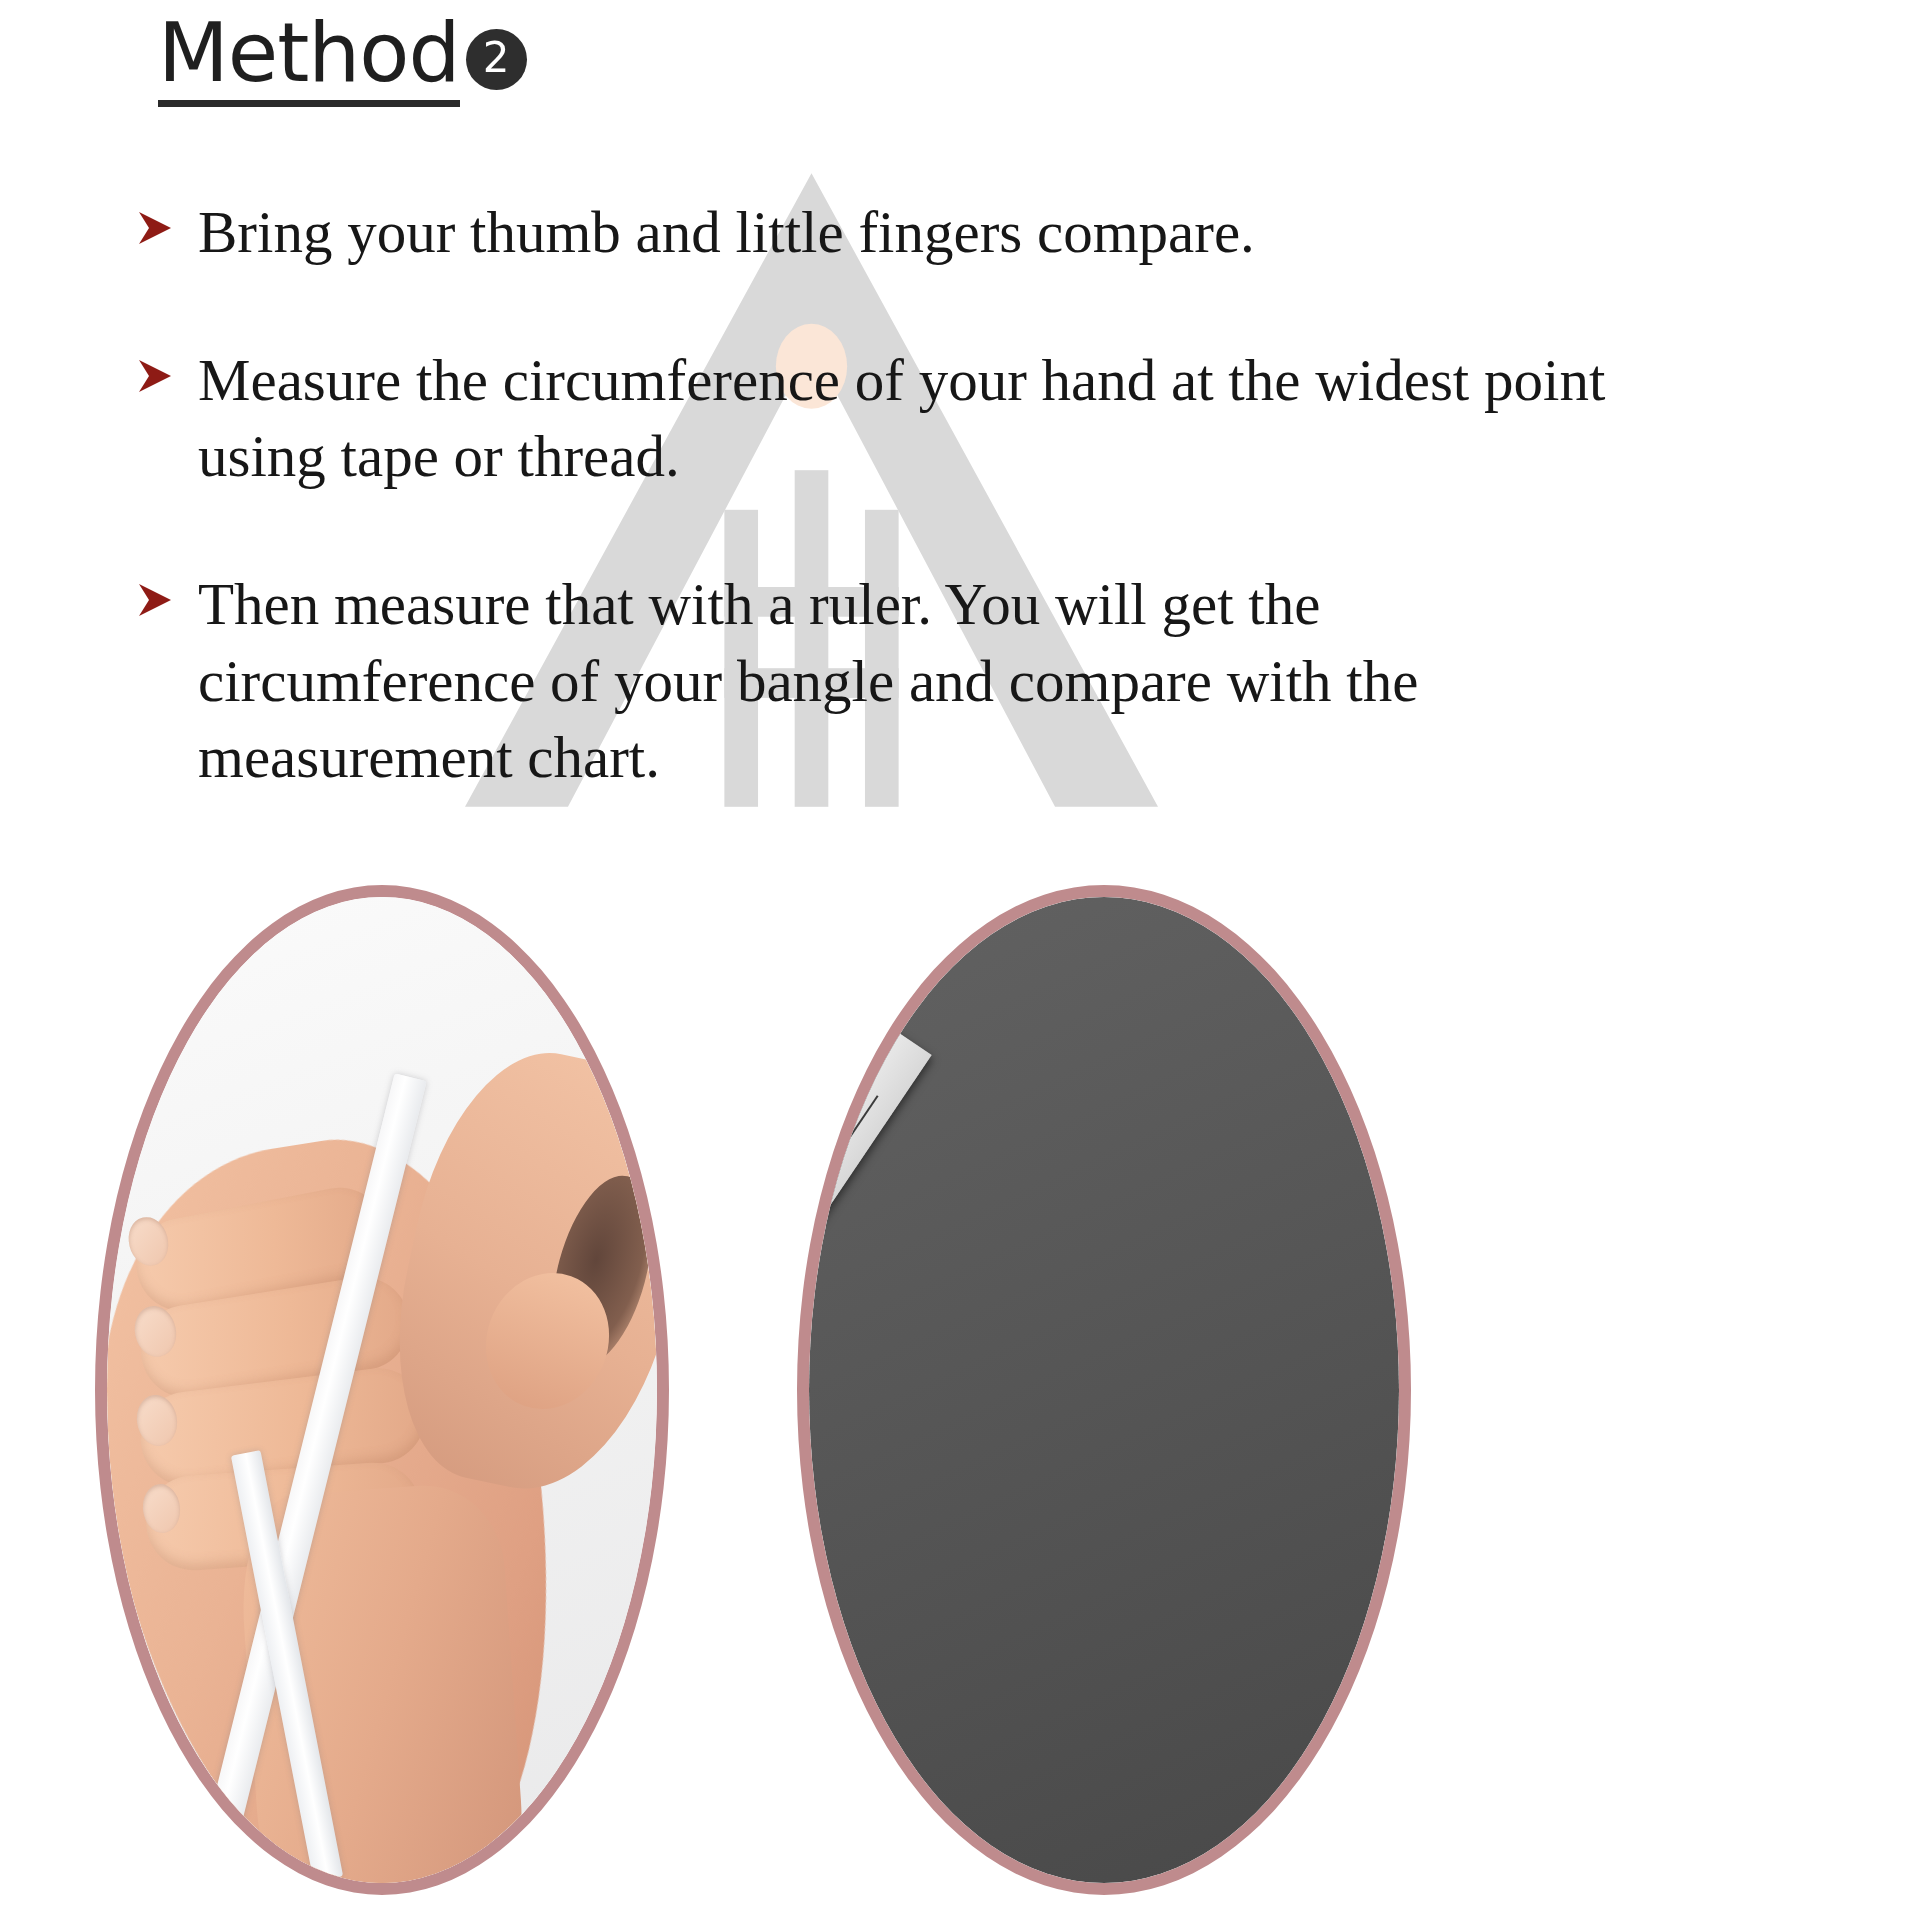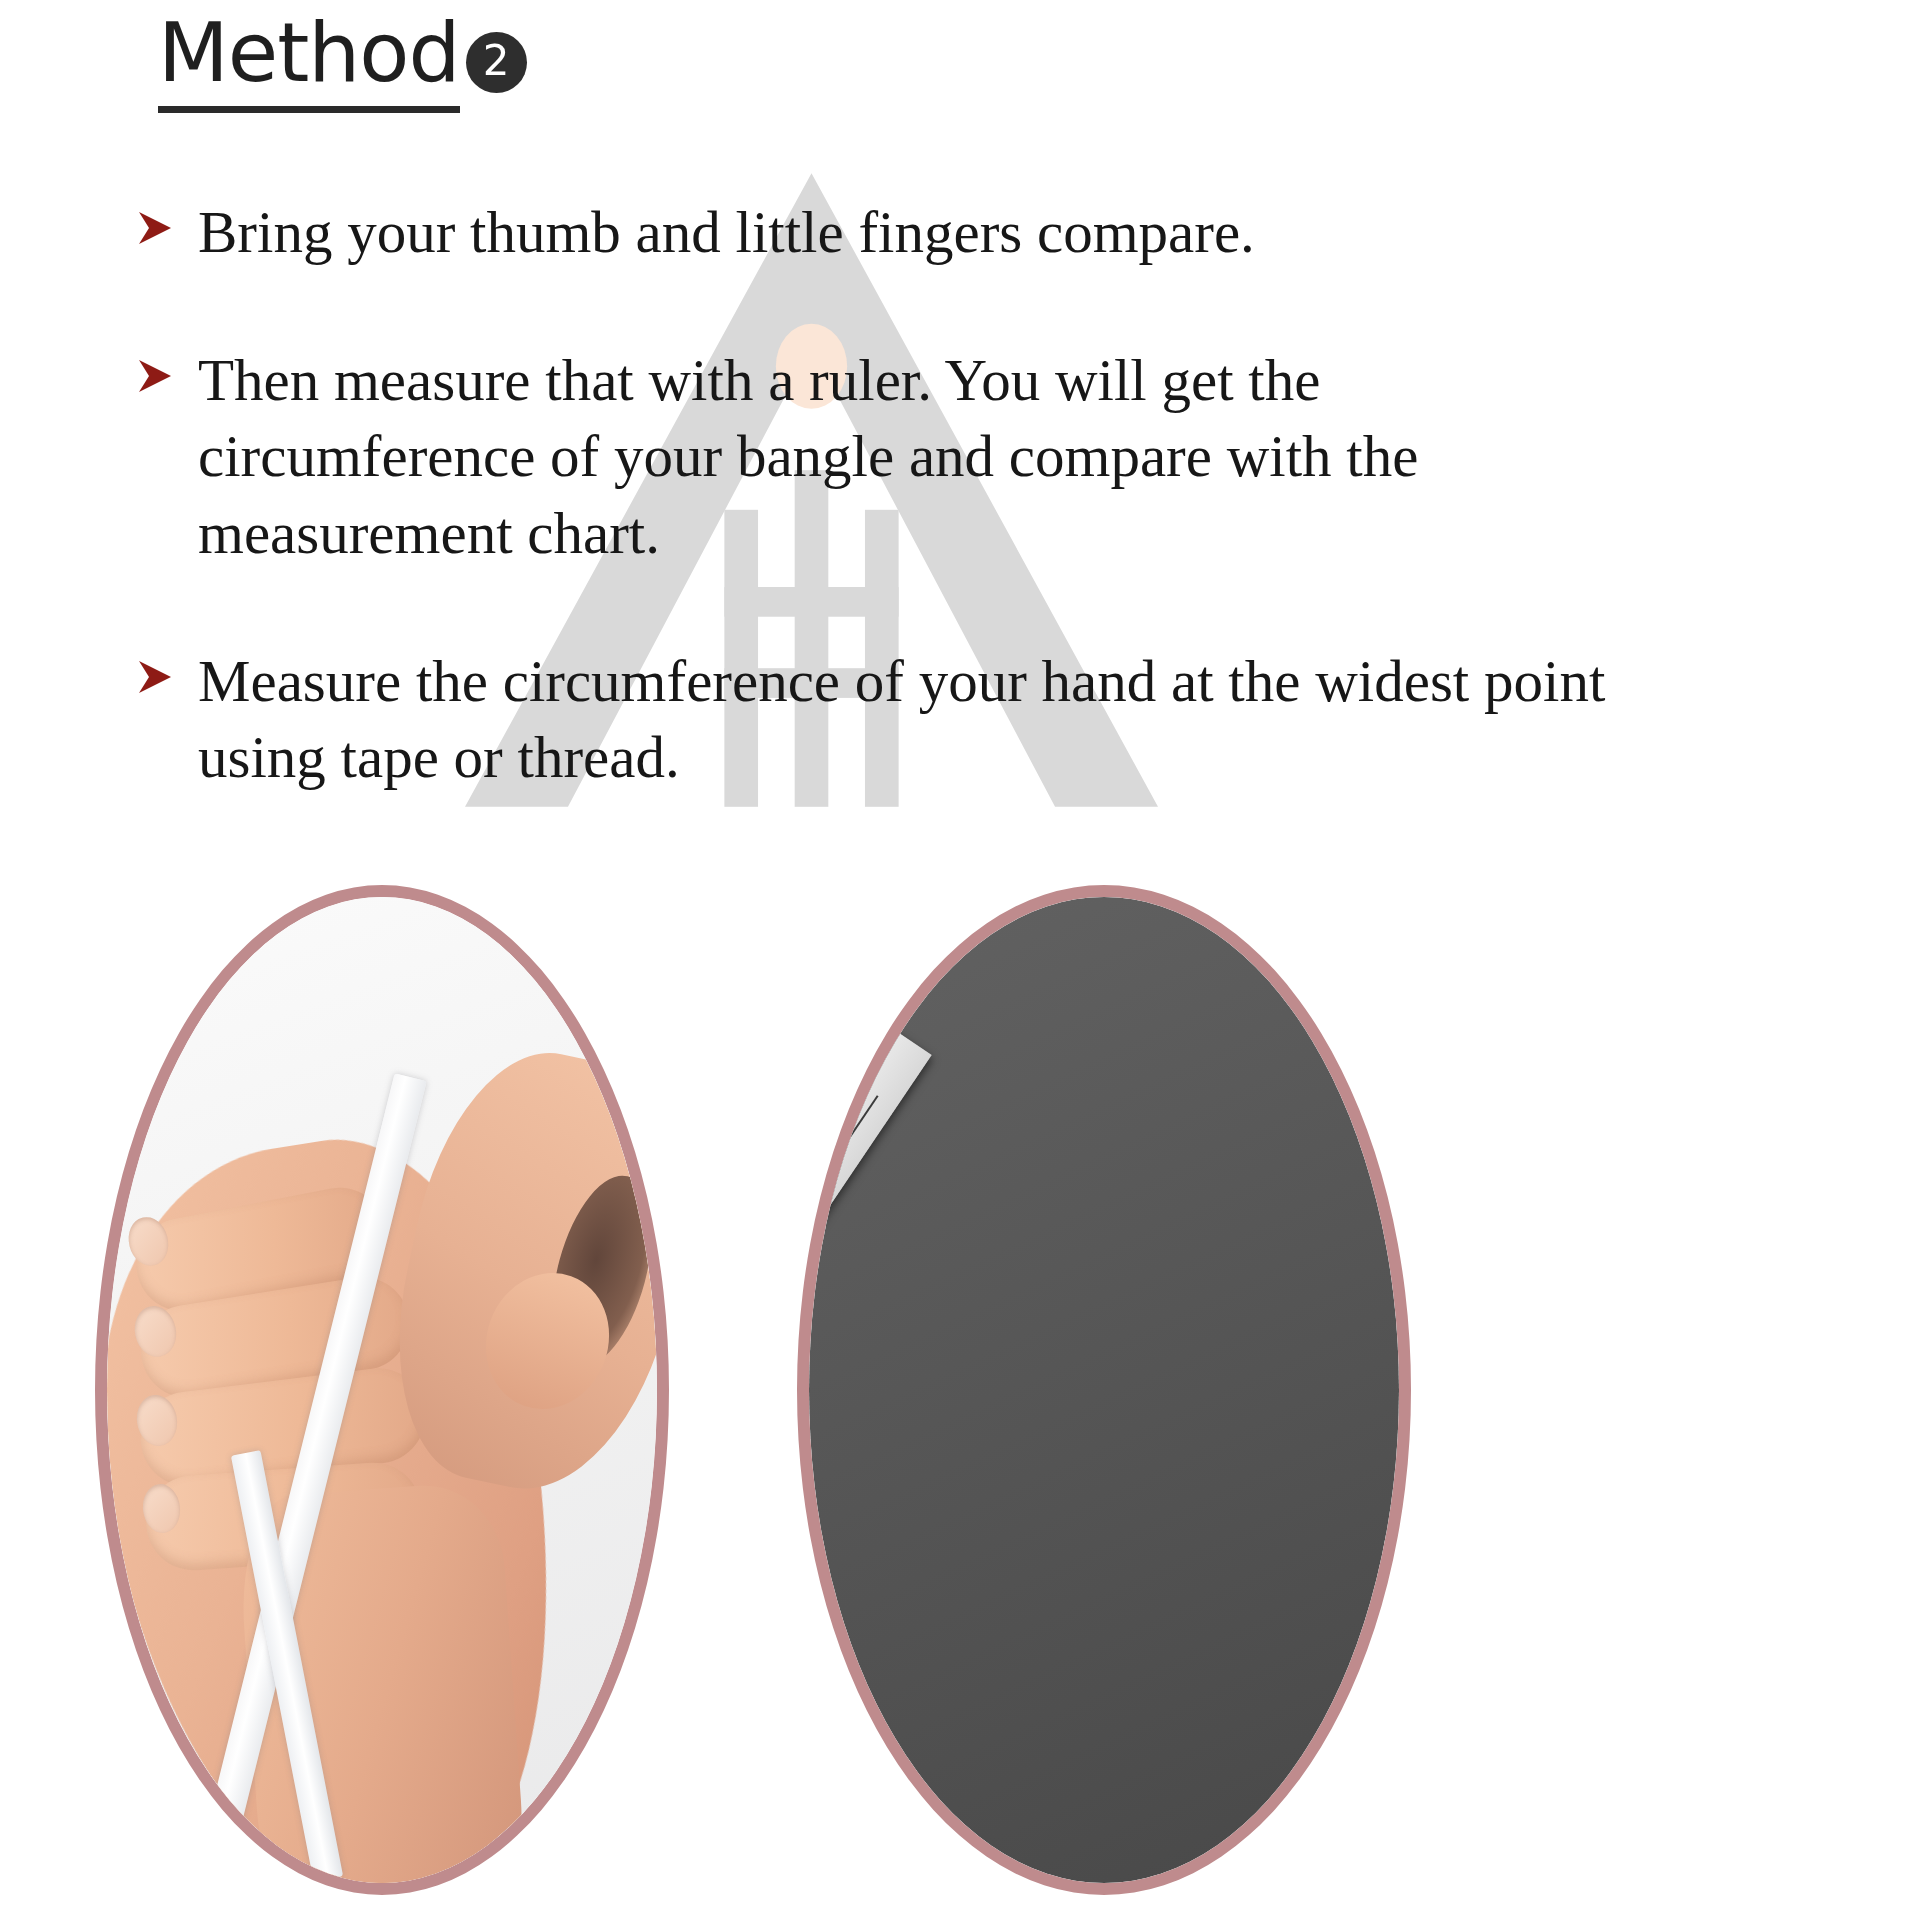--- a/index.html
+++ b/index.html
@@ -30,21 +30,21 @@
     gap:10px;
   }
   .heading-word{
     font-family:"DejaVu Sans",sans-serif;
     font-size:82px;
     font-weight:400;
     color:#1f1f1f;
     letter-spacing:-1px;
     line-height:1.1;
     border-bottom:7px solid #2a2a2a;
-    padding-bottom:8px;
+    padding-bottom:2px;
   }
   .heading-badge{
     width:61px;height:61px;border-radius:50%;
     background:#2e2e2e;color:#ffffff;
     display:flex;align-items:center;justify-content:center;
     font-family:"DejaVu Sans",sans-serif;
     font-size:42px;font-weight:400;
     margin-left:-4px;margin-top:4px;
     box-sizing:border-box;
   }
@@ -244,30 +244,30 @@
       </div>
       <div class="bullet-text">Bring your thumb and little fingers compare.</div>
     </div>
 
     <div class="bullet-row">
       <div class="bullet-marker">
         <svg width="46" height="40" viewBox="0 0 46 40" aria-hidden="true">
           <path d="M2 4 L34 20 L2 36 L12 20 Z" fill="#8e1b15"></path>
         </svg>
       </div>
-      <div class="bullet-text">Then measure that with a ruler. You will get the circumference of your bangle and compare with the measurement chart.</div>
+      <div class="bullet-text">Measure the circumference of your hand at the widest point using tape or thread.</div>
     </div>
 
     <div class="bullet-row">
       <div class="bullet-marker">
         <svg width="46" height="40" viewBox="0 0 46 40" aria-hidden="true">
           <path d="M2 4 L34 20 L2 36 L12 20 Z" fill="#8e1b15"></path>
         </svg>
       </div>
-      <div class="bullet-text">Measure the circumference of your hand at the widest point using tape or thread.</div>
+      <div class="bullet-text">Then measure that with a ruler. You will get the circumference of your bangle and compare with the measurement chart.</div>
     </div>
 
   </div>
 
   <div class="photos">
 
     <div class="circle circle-left">
       <div class="circ-inner">
         <div class="hand-bg"></div>
 

